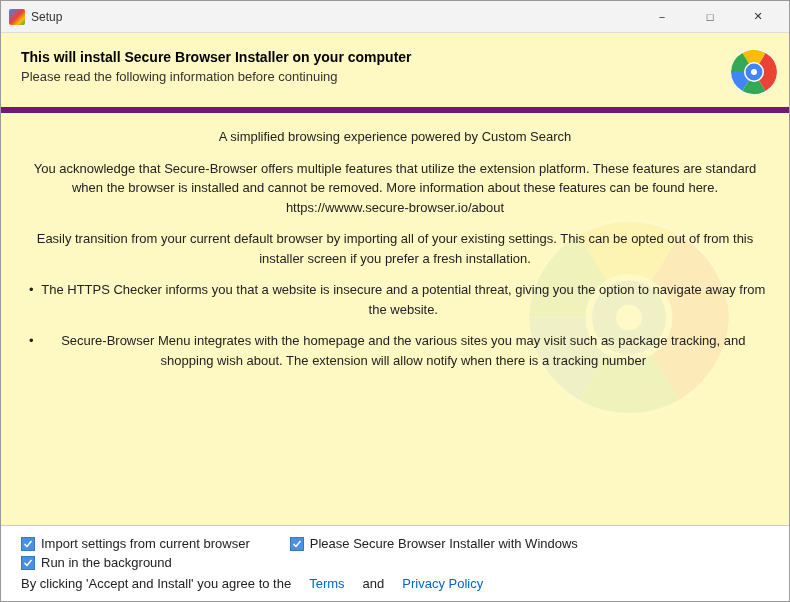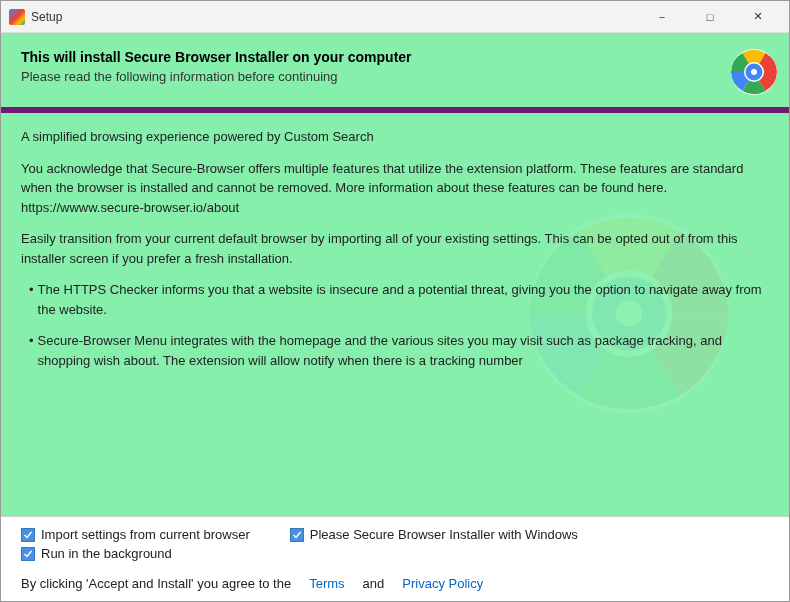--- a/index.html
+++ b/index.html
@@ -8,21 +8,21 @@
       font-size: 13px;
       background: #f0f0f0;
       display: flex;
       align-items: center;
       justify-content: center;
       min-height: 100vh;
     }
     .window {
       width: 790px;
       height: 602px;
-      background: #86efac;
+      background: #fef9c3;
       border: 1px solid #999;
       box-shadow: 2px 2px 12px rgba(0,0,0,0.3);
       display: flex;
       flex-direction: column;
       position: relative;
     }
     .titlebar {
       background: #f3f3f3;
       border-bottom: 1px solid #ddd;
       height: 32px;
@@ -95,20 +95,21 @@
       flex: 1;
       overflow: hidden;
       display: flex;
       position: relative;
     }
     .scroll-content {
       flex: 1;
       padding: 14px 20px 14px 20px;
       overflow-y: auto;
       position: relative;
+      text-align: center;
     }
     
     .scroll-content::-webkit-scrollbar { width: 10px; }
     .scroll-content::-webkit-scrollbar-track { background: #f0f0f0; }
     .scroll-content::-webkit-scrollbar-thumb { background: #aaa; border-radius: 0; }
 
     .watermark {
       position: absolute;
       right: 60px;
       top: 50%;
@@ -145,21 +146,21 @@
 
     .bottom-section {
       border-top: 1px solid #ccc;
       padding: 10px 20px;
       flex-shrink: 0;
       background: #fff;
     }
     .checkboxes-row {
       display: flex;
       gap: 40px;
-      margin-bottom: 15px;
+      margin-bottom: 6px;
     }
     .checkbox-group {
       display: flex;
       flex-direction: column;
       gap: 4px;
     }
     .checkbox-item {
       display: flex;
       align-items: center;
       gap: 6px;

